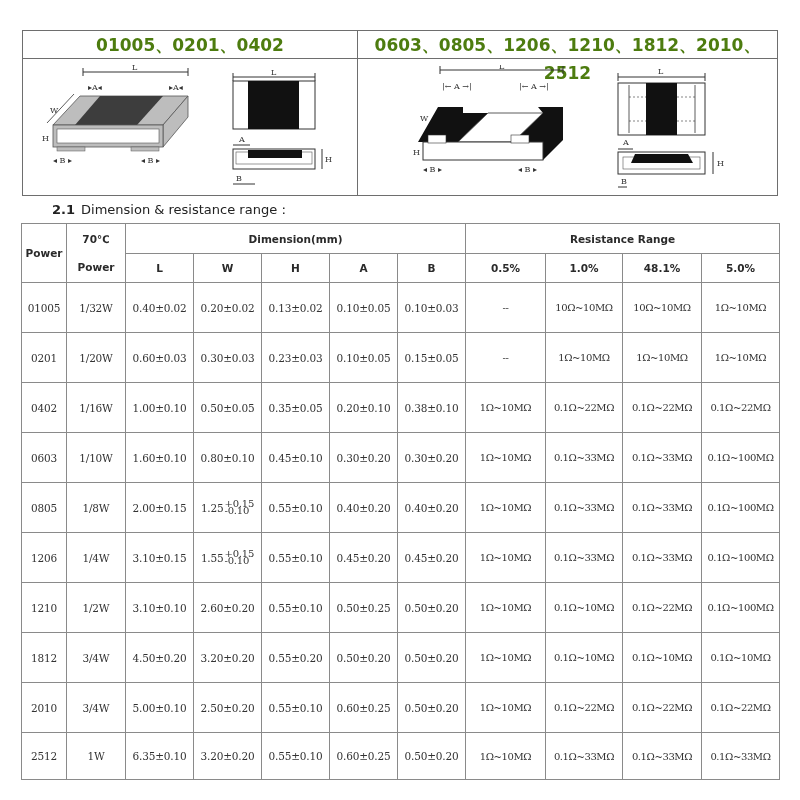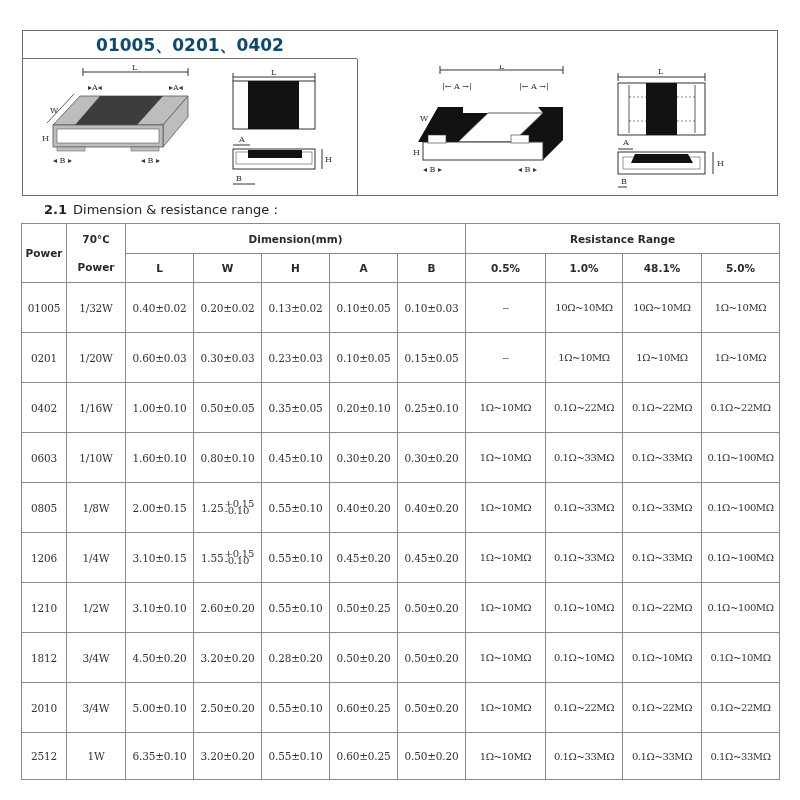--- a/index.html
+++ b/index.html
@@ -1,46 +1,47 @@
 <!DOCTYPE html>
 <html><head>
 <meta charset="utf-8">
 <style>
   html, body { margin:0; padding:0; background:#ffffff; }
   body { width:800px; height:800px; position:relative; overflow:hidden; font-family:"DejaVu Serif", "Liberation Serif", serif; color:#2a2a2a; }
   .abs { position:absolute; }
 
   
   #pkg-box { left:22px; top:30px; width:756px; height:166px; border:1px solid #6e6e6e; box-sizing:border-box; }
-  .pkg-title { position:absolute; top:0; height:28px; line-height:28px; text-align:center; font-family:"DejaVu Sans", "Liberation Sans", sans-serif; font-weight:bold; font-size:17px; color:#0c4a6e; border-bottom:1px solid #6e6e6e; box-sizing:border-box; }
+  .pkg-title { position:absolute; top:0; height:28px; line-height:28px; text-align:center; font-family:"DejaVu Sans", "Liberation Sans", sans-serif; font-weight:bold; font-size:17px; color:#4d7c0f; border-bottom:1px solid #6e6e6e; box-sizing:border-box; }
   #pkg-left-title { left:0; width:334px; }
   #pkg-right-title { left:334px; width:420px; border-left:1px solid #6e6e6e; }
   #pkg-divider { position:absolute; left:334px; top:28px; width:1px; height:136px; background:#6e6e6e; }
   .diagram { position:absolute; }
   .diagram svg { display:block; }
   .dim-text { font-family:"DejaVu Serif", serif; font-size:8px; fill:#333; }
 
   
-  #section-heading { left:44px; top:201px; font-family:"DejaVu Sans", "Liberation Sans", sans-serif; font-size:13px; color:#222; white-space:nowrap; }
+  #section-heading { left:52px; top:201px; font-family:"DejaVu Sans", "Liberation Sans", sans-serif; font-size:13px; color:#222; white-space:nowrap; }
   #section-heading .num { font-weight:bold; margin-right:6px; }
 
   
   #spec-table { position:absolute; left:21px; top:223px; border-collapse:collapse; table-layout:fixed; font-size:10.5px; }
   #spec-table td, #spec-table th { border:1.5px solid #8a8a8a; text-align:center; vertical-align:middle; padding:0; overflow:hidden; white-space:nowrap; }
   #spec-table th { font-family:"DejaVu Sans", "Liberation Sans", sans-serif; font-weight:bold; font-size:10.5px; color:#2a2a2a; }
   #spec-table td { font-family:"DejaVu Serif", "Liberation Serif", serif; font-size:10.5px; color:#333; letter-spacing:-0.2px; }
   #spec-table td.res { font-size:10px; letter-spacing:-0.4px; }
   .tol { display:inline-flex; align-items:center; }
   .tol-stack { display:inline-flex; flex-direction:column; font-size:10px; line-height:6.5px; margin-left:1px; text-align:left; }
 </style>
 </head>
 <body>
 
 <div id="pkg-box" class="abs">
   <div id="pkg-left-title" class="pkg-title">01005、0201、0402</div>
+  <div id="pkg-right-title" class="pkg-title">0603、0805、1206、1210、1812、2010、2512</div>
   <div id="pkg-divider"></div>
 
   <div class="diagram" style="left:10px; top:34px;">
     <svg width="160" height="100" viewBox="0 0 160 100">
 
       <line x1="50" y1="7" x2="155" y2="7" stroke="#333" stroke-width="1"></line>
       <line x1="50" y1="3" x2="50" y2="11" stroke="#333"></line>
         <line x1="155" y1="3" x2="155" y2="11" stroke="#333"></line>
       <text class="dim-text" x="99" y="5">L</text>
 
@@ -209,21 +210,21 @@
       <td class="res">1Ω~10MΩ</td>
     </tr>
 
     <tr style="height:50px;">
       <td>0402</td>
       <td>1/16W</td>
       <td>1.00±0.10</td>
       <td>0.50±0.05</td>
       <td>0.35±0.05</td>
       <td>0.20±0.10</td>
-      <td>0.25±0.10</td>
+      <td>0.38±0.10</td>
       <td class="res">1Ω~10MΩ</td>
       <td class="res">0.1Ω~22MΩ</td>
       <td class="res">0.1Ω~22MΩ</td>
       <td class="res">0.1Ω~22MΩ</td>
     </tr>
 
     <tr style="height:50px;">
       <td>0603</td>
       <td>1/10W</td>
       <td>1.60±0.10</td>
@@ -293,21 +294,21 @@
       <td class="res">0.1Ω~10MΩ</td>
       <td class="res">0.1Ω~22MΩ</td>
       <td class="res">0.1Ω~100MΩ</td>
     </tr>
 
     <tr style="height:50px;">
       <td>1812</td>
       <td>3/4W</td>
       <td>4.50±0.20</td>
       <td>3.20±0.20</td>
-      <td>0.28±0.20</td>
+      <td>0.55±0.20</td>
       <td>0.50±0.20</td>
       <td>0.50±0.20</td>
       <td class="res">1Ω~10MΩ</td>
       <td class="res">0.1Ω~10MΩ</td>
       <td class="res">0.1Ω~10MΩ</td>
       <td class="res">0.1Ω~10MΩ</td>
     </tr>
 
     <tr style="height:50px;">
       <td>2010</td>

